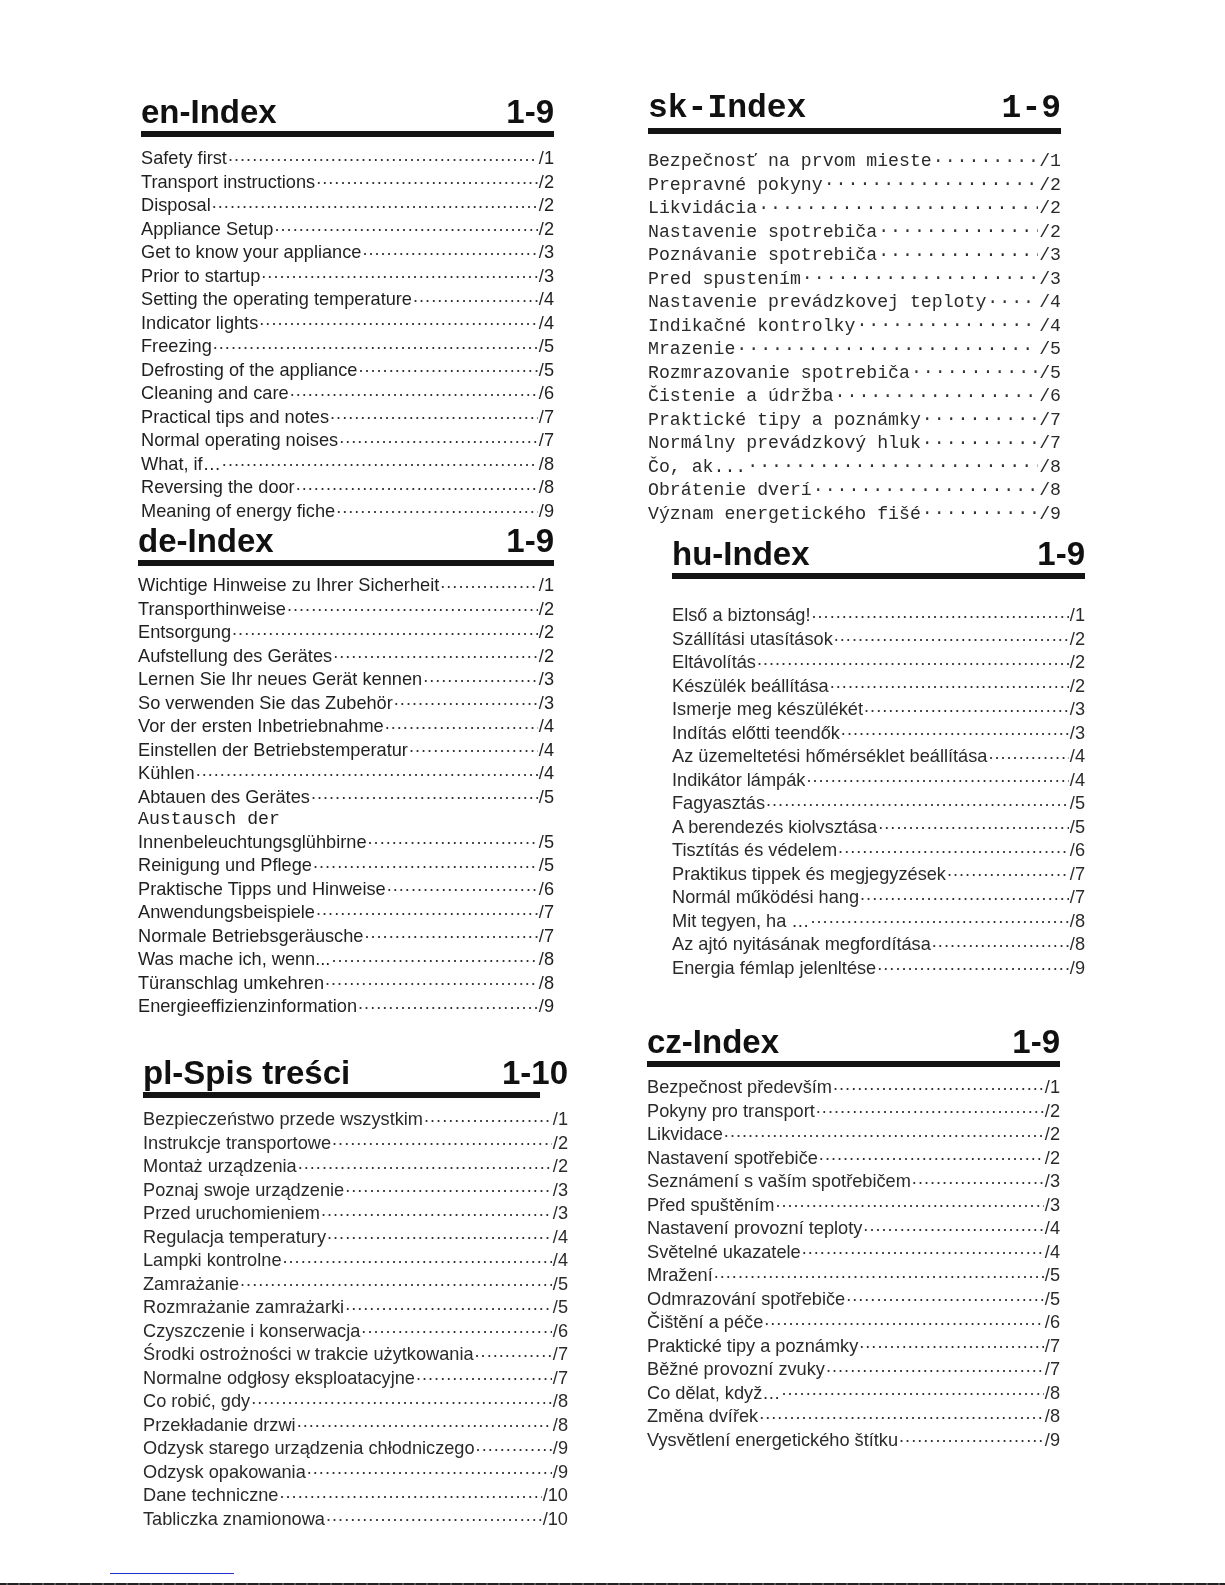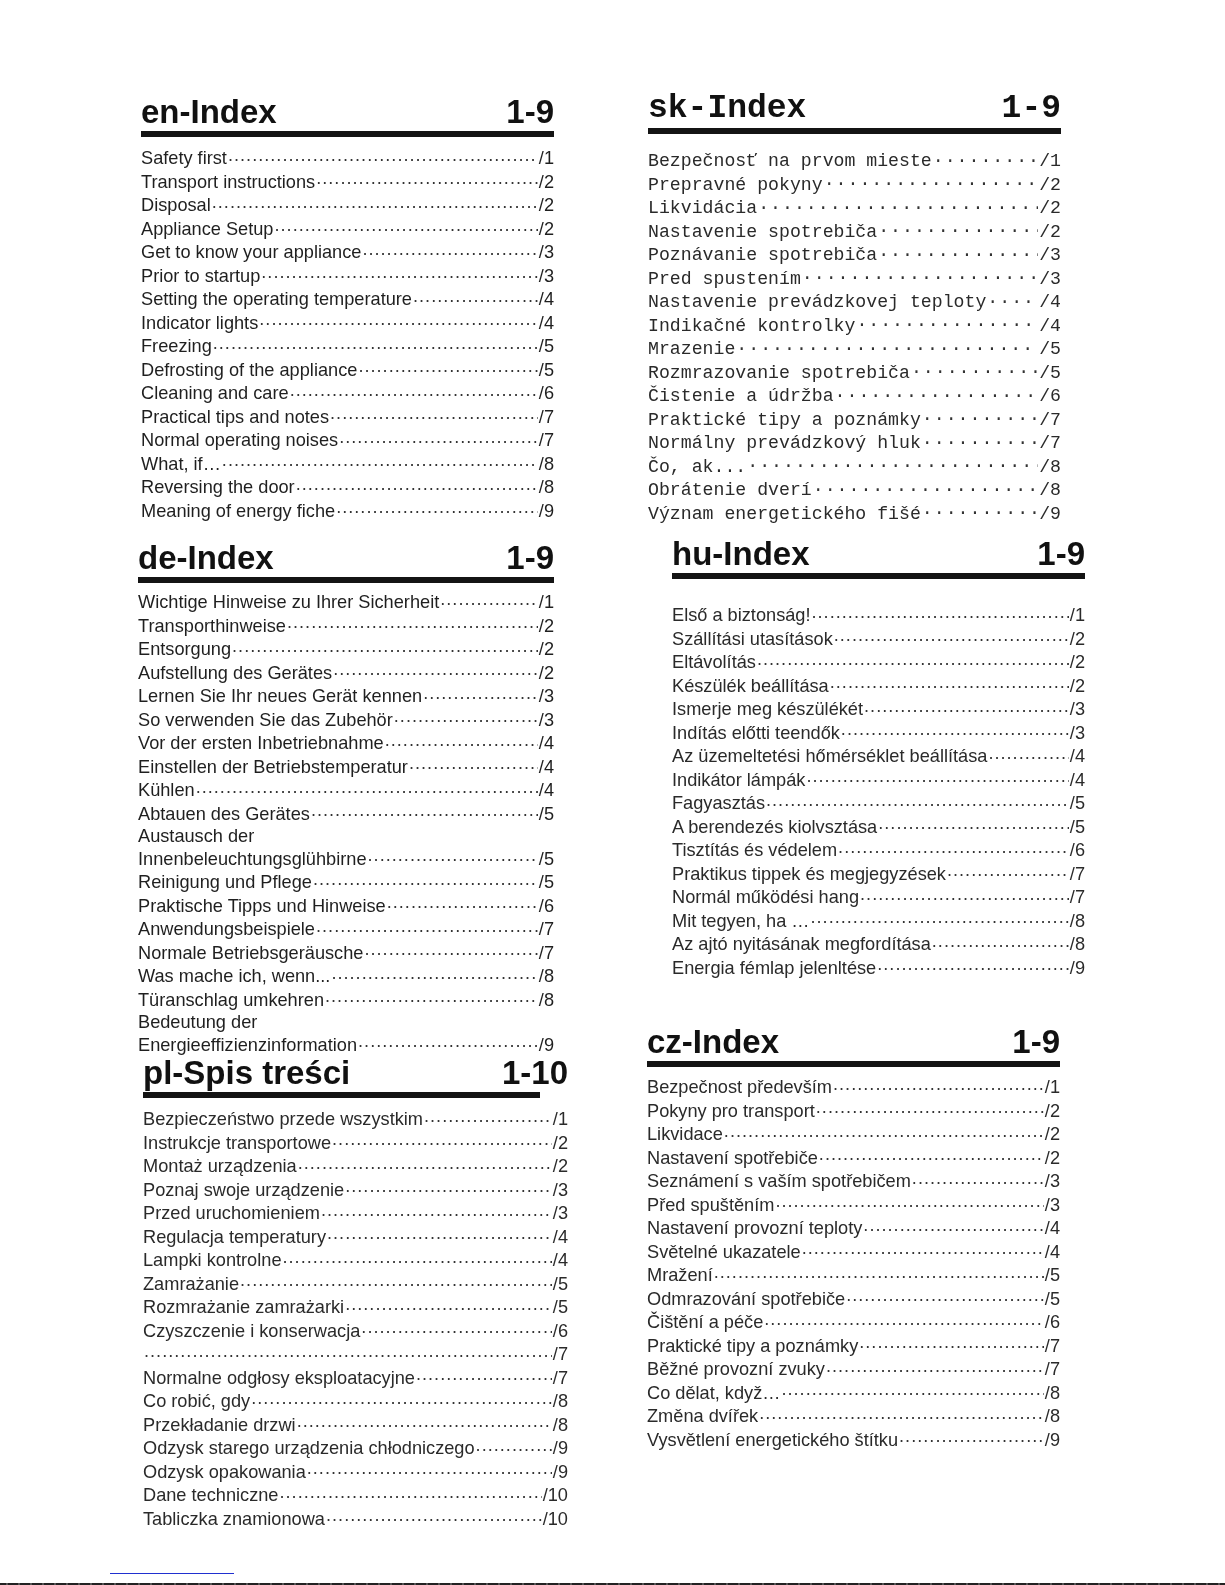--- a/index.html
+++ b/index.html
@@ -8,21 +8,21 @@
   .section { position: absolute; }
   .sec-head { display: flex; justify-content: space-between; align-items: flex-end;
               font-weight: bold; font-size: 33px; color: #111; line-height: 1; height: 30px; }
   .sec-rule { height: 6px; background: #141414; margin-top: 3px; }
   .entries { margin-top: 9px; }
   .entry { display: flex; align-items: baseline; font-size: 18.2px; line-height: 23.5px; height: 23.5px; white-space: nowrap; }
   .entry .label { flex: 0 0 auto; }
   .entry .dots { flex: 1 1 auto; overflow: hidden; position: relative; height: 1em; margin: 0 1px; }
   .entry .dots::before { content: "................................................................................................................................................................"; position: absolute; left: 0; bottom: -3px; letter-spacing: 1px; color: #333; }
   .entry .page { flex: 0 0 auto; }
-  .entry.wrap-first { height: 21.5px; }
+  .entry.wrap-first { height: 21.5px; font-family: Liberation Mono, monospace; }
   .light .entry { color: #2a2a2a; font-weight: normal; }
   .bottom-link { position: absolute; left: 110px; top: 1573px; width: 124px; height: 1px; background: #2030d0; }
   .bottom-rule { position: absolute; left: 0; top: 1583px; width: 1225px; height: 2px; background: repeating-linear-gradient(90deg,#222 0 6px,#555 6px 8px,#222 8px 12px); }
 </style>
 </head>
 <body>
 
 <div class="section" style="left:141px; top:98px; width:413px;">
   <div class="sec-head">
     <span>en-Index</span>
@@ -106,21 +106,21 @@
         <span class="page">/8</span>
       </div>
       <div class="entry">
         <span class="label">Meaning of energy fiche</span>
         <span class="dots"></span>
         <span class="page">/9</span>
       </div>
     </div>
 </div>
 
-<div class="section" style="left:138px; top:544px; width:416px;">
+<div class="section" style="left:138px; top:527px; width:416px;">
   <div class="sec-head">
     <span>de-Index</span>
     <span>1-9</span>
   </div>
   <div class="sec-rule"></div>
   <div class="entries" style="margin-top:7px;">
       <div class="entry">
         <span class="label">Wichtige Hinweise zu Ihrer Sicherheit</span>
         <span class="dots"></span>
         <span class="page">/1</span>
@@ -200,23 +200,20 @@
       </div>
       <div class="entry">
         <span class="label">Was mache ich, wenn...</span>
         <span class="dots"></span>
         <span class="page">/8</span>
       </div>
       <div class="entry">
         <span class="label">Türanschlag umkehren</span>
         <span class="dots"></span>
         <span class="page">/8</span>
-      </div>
-      <div class="entry wrap-first">
-        <span class="label">Bedeutung der</span>
       </div>
       <div class="entry">
         <span class="label">Energieeffizienzinformation</span>
         <span class="dots"></span>
         <span class="page">/9</span>
       </div>
     </div>
 </div>
 
 <div class="section light" style="left:143px; top:1059px; width:425px;">
@@ -270,20 +267,21 @@
         <span class="label">Rozmrażanie zamrażarki</span>
         <span class="dots"></span>
         <span class="page">/5</span>
       </div>
       <div class="entry">
         <span class="label">Czyszczenie i konserwacja</span>
         <span class="dots"></span>
         <span class="page">/6</span>
       </div>
       <div class="entry">
+        <span class="label">Środki ostrożności w trakcie użytkowania</span>
         <span class="dots"></span>
         <span class="page">/7</span>
       </div>
       <div class="entry">
         <span class="label">Normalne odgłosy eksploatacyjne</span>
         <span class="dots"></span>
         <span class="page">/7</span>
       </div>
       <div class="entry">
         <span class="label">Co robić, gdy</span>

